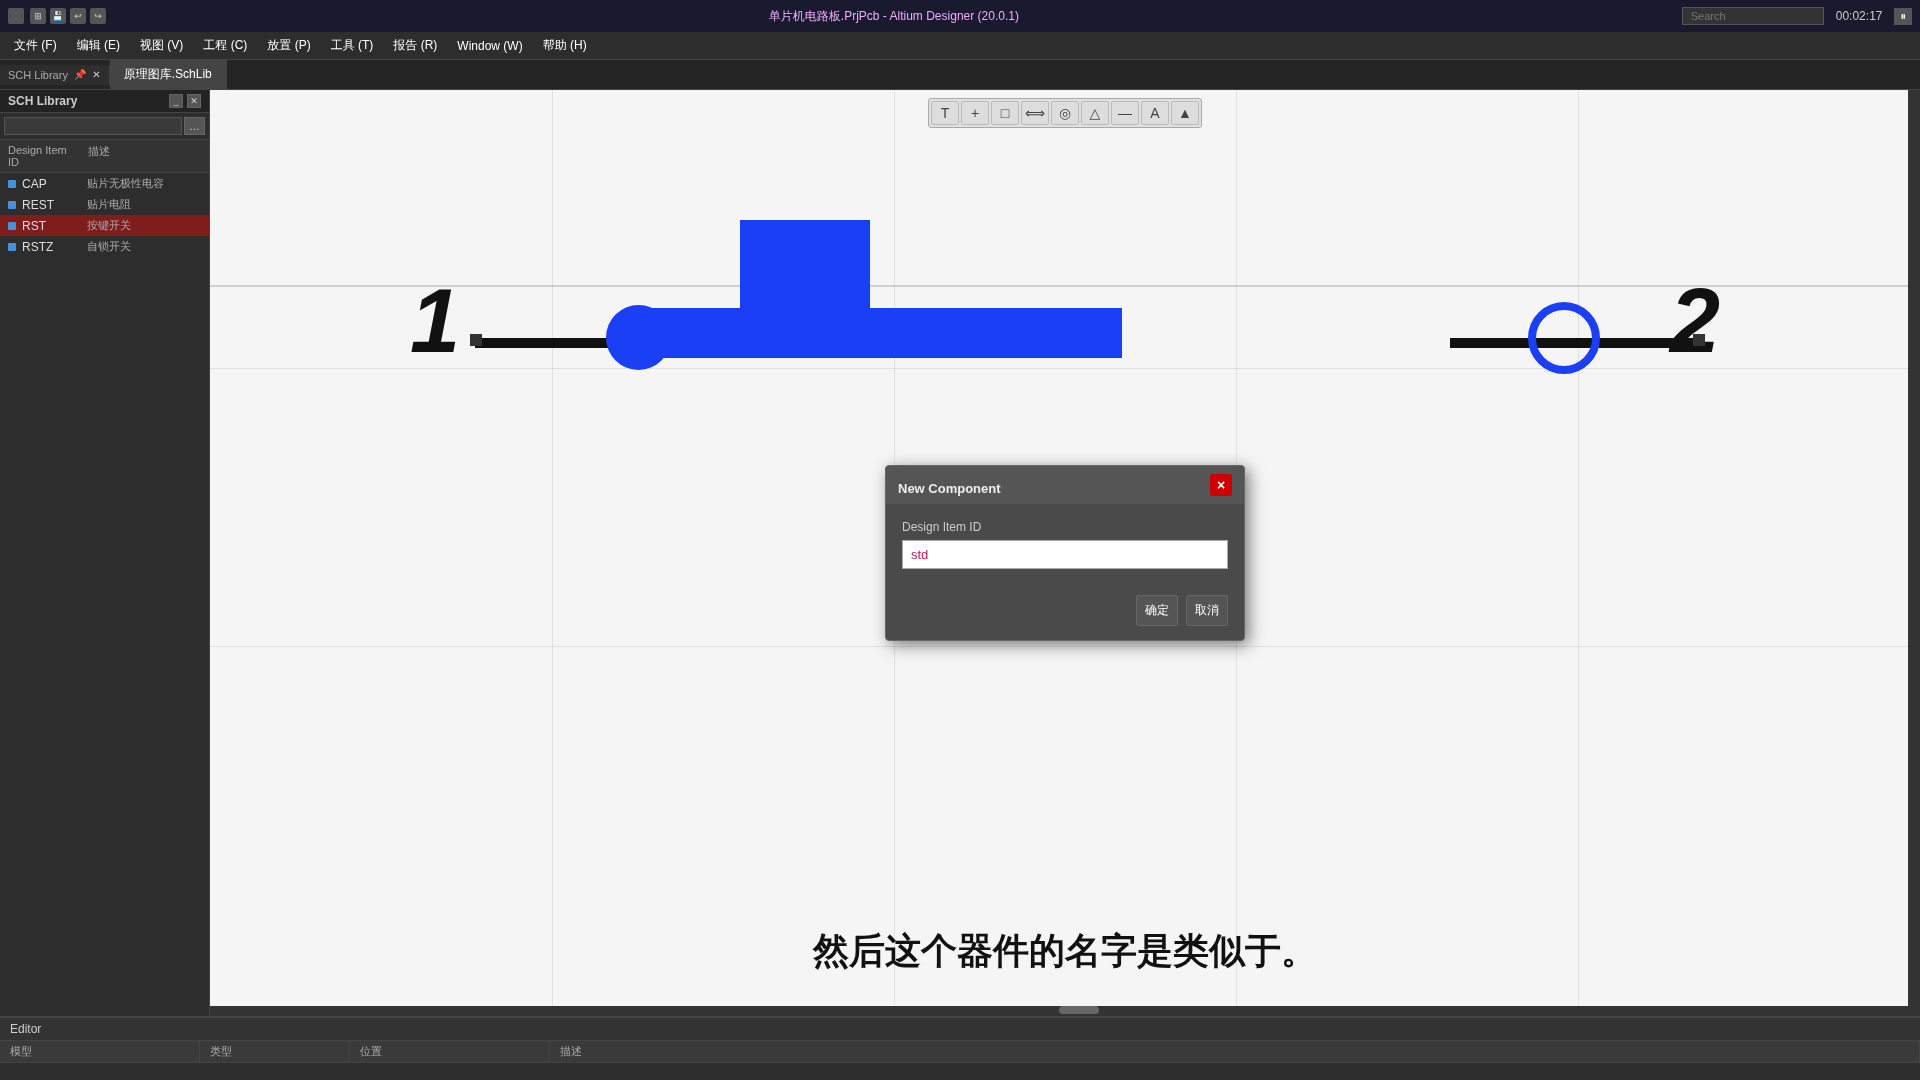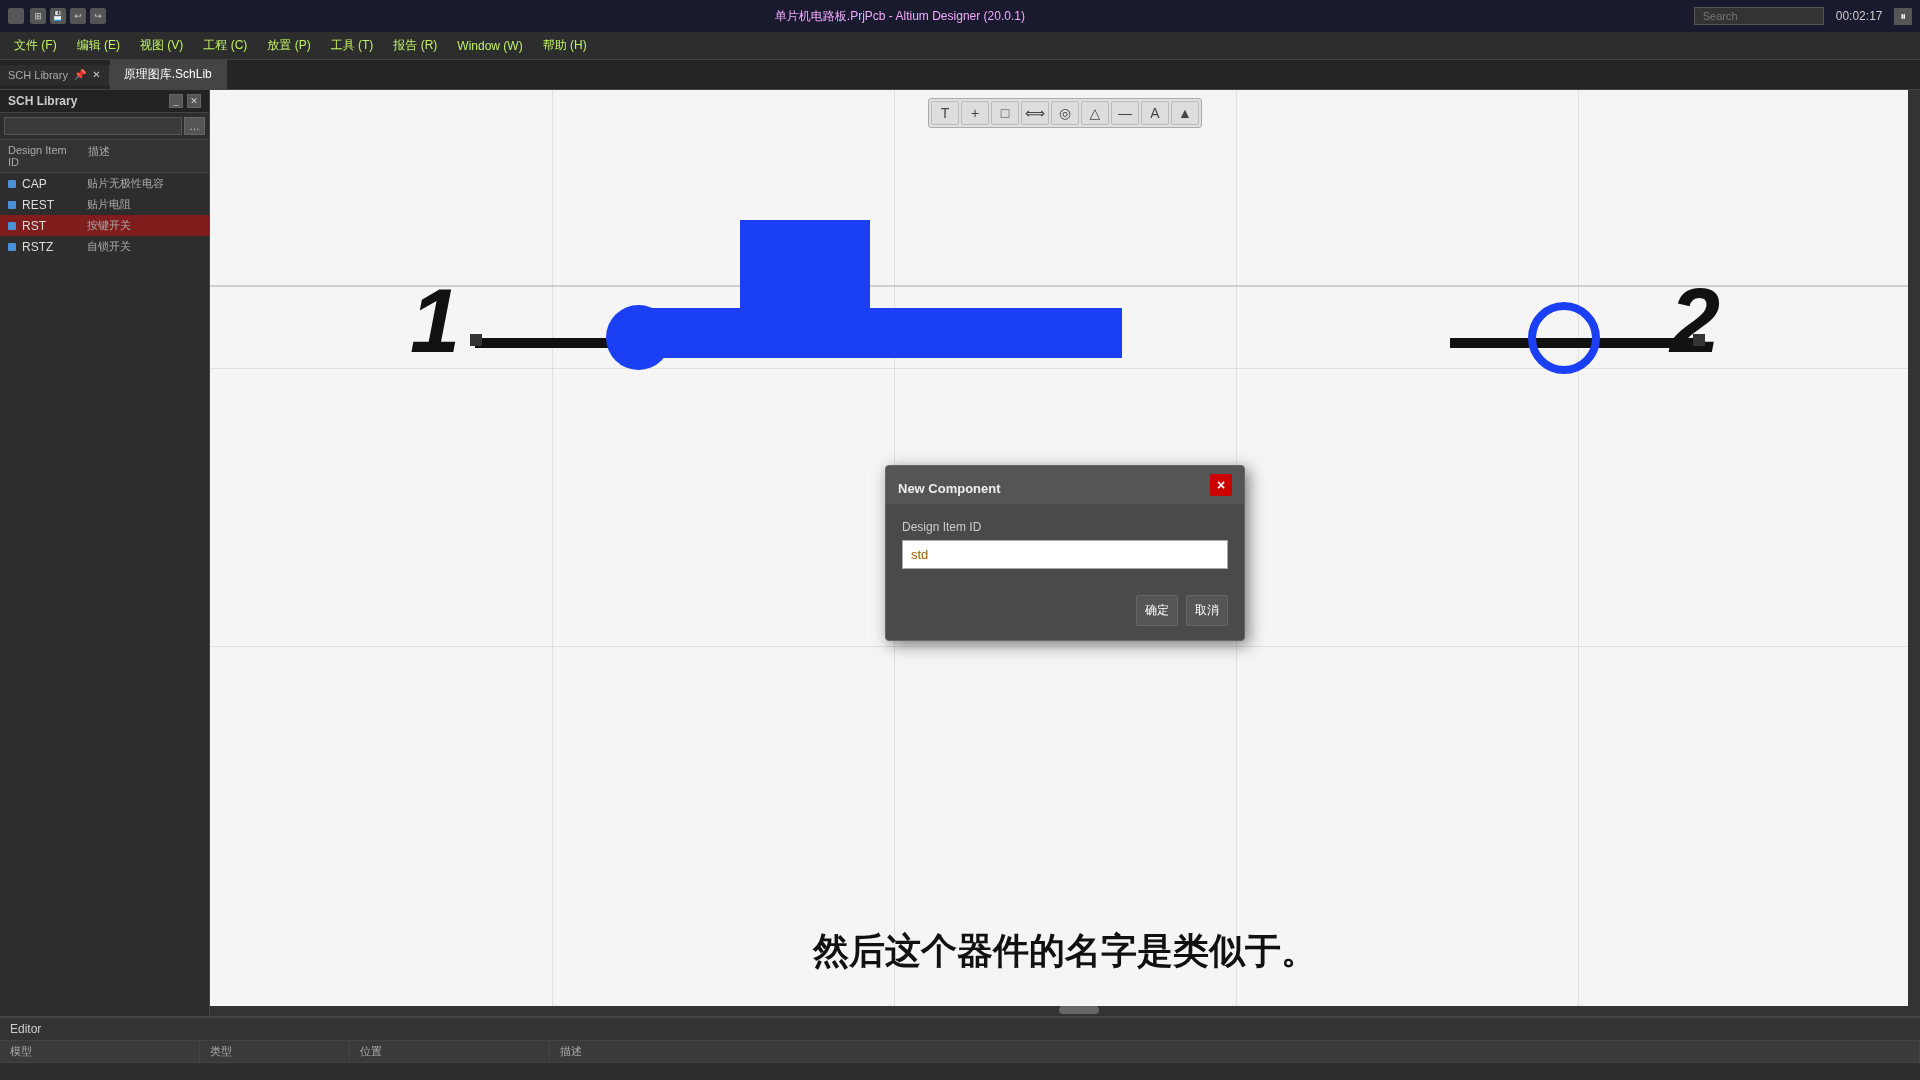--- a/index.html
+++ b/index.html
@@ -32,21 +32,21 @@
       display: inline-block;
     }
     #titlebar-center { font-size: 12px; color: #f0abfc; }
     #titlebar-right { display: flex; align-items: center; gap: 12px; }
     .search-box {
       background: #333;
       border: 1px solid #555;
       color: #ccc;
       padding: 2px 8px;
       font-size: 11px;
-      width: 130px;
+      width: 142px;
     }
     .timer { color: #ccc; font-size: 12px; }
     .pause-btn {
       background: #555;
       border: none;
       color: #fff;
       padding: 2px 6px;
       cursor: pointer;
       font-size: 11px;
     }
@@ -57,21 +57,21 @@
       background: #2d2d2d;
       display: flex;
       align-items: center;
       padding: 0 4px;
       border-bottom: 1px solid #444;
     }
     .menu-item {
       padding: 4px 10px;
       cursor: pointer;
       font-size: 12px;
-      color: #bef264;
+      color: #ffffff;
     }
 
     
     #tabbar {
       height: 30px;
       background: #252525;
       display: flex;
       align-items: center;
       border-bottom: 1px solid #444;
     }
@@ -292,21 +292,21 @@
     }
     .dialog-label {
       color: #ccc;
       font-size: 12px;
       margin-bottom: 6px;
     }
     .dialog-input {
       width: 100%;
       background: #fff;
       border: 1px solid #aaa;
-      color: #a16207;
+      color: #be185d;
       padding: 6px 8px;
       font-size: 13px;
       outline: none;
     }
     #dialog-buttons {
       display: flex;
       justify-content: flex-end;
       gap: 8px;
       padding: 10px 16px 14px;
     }

